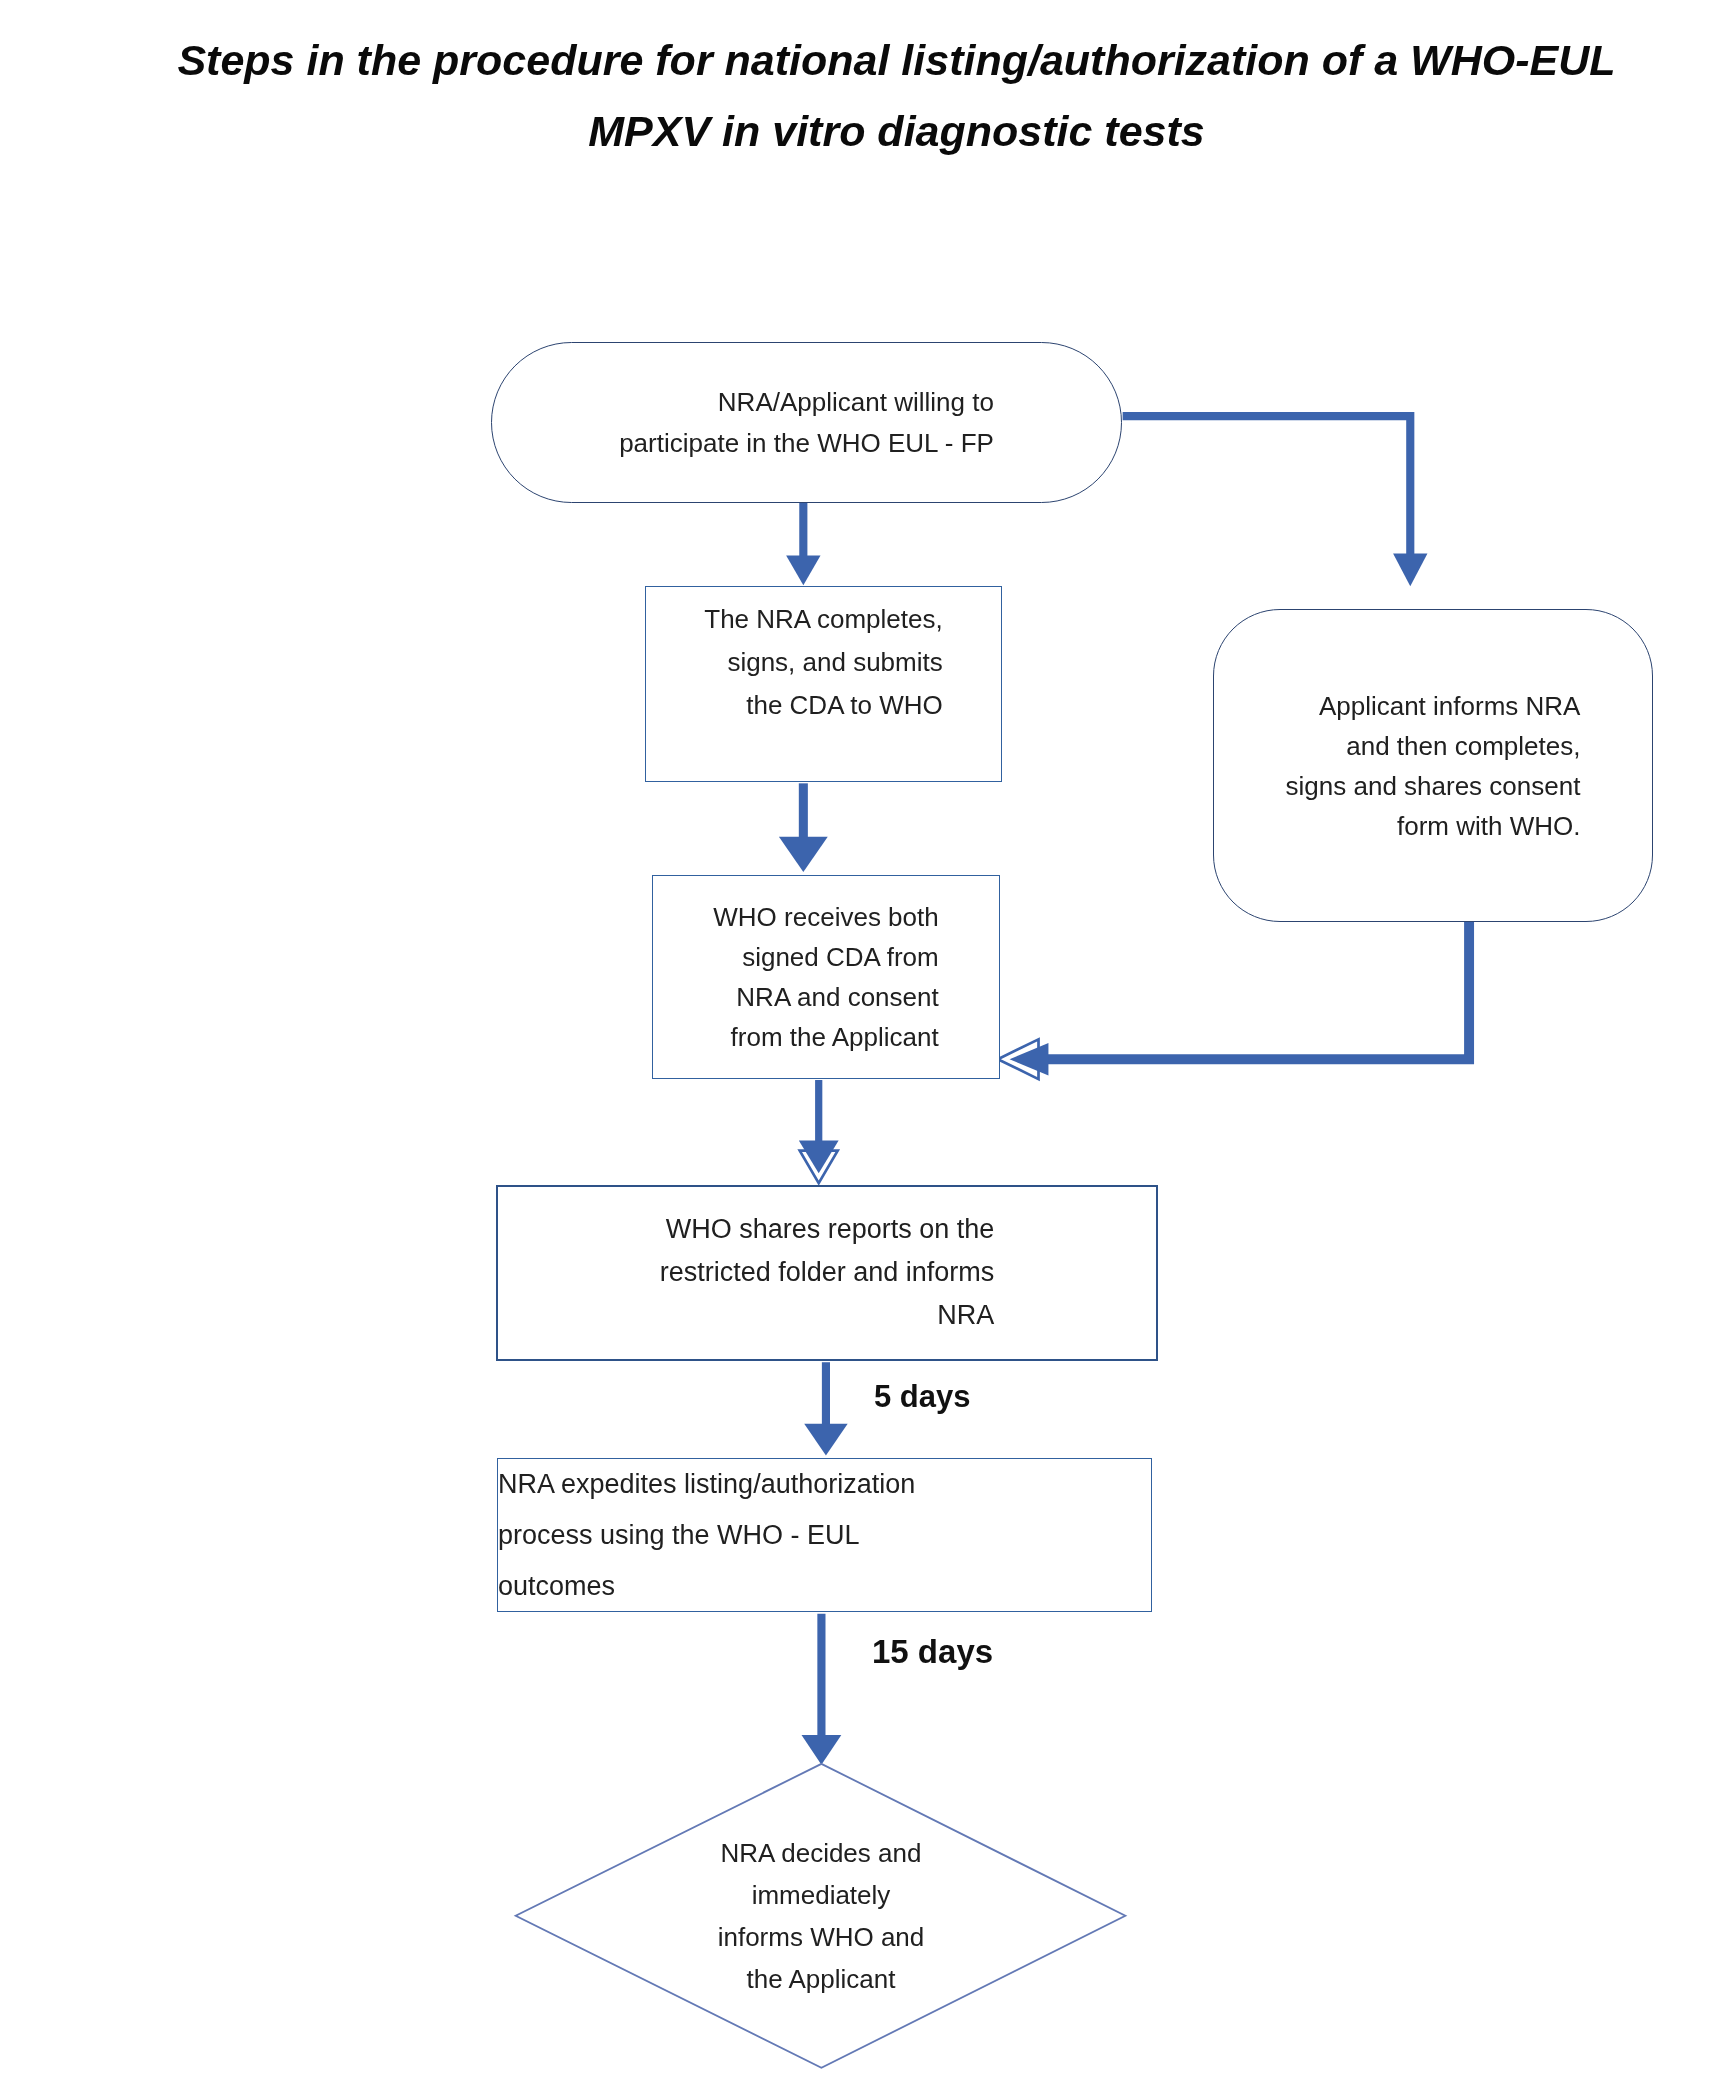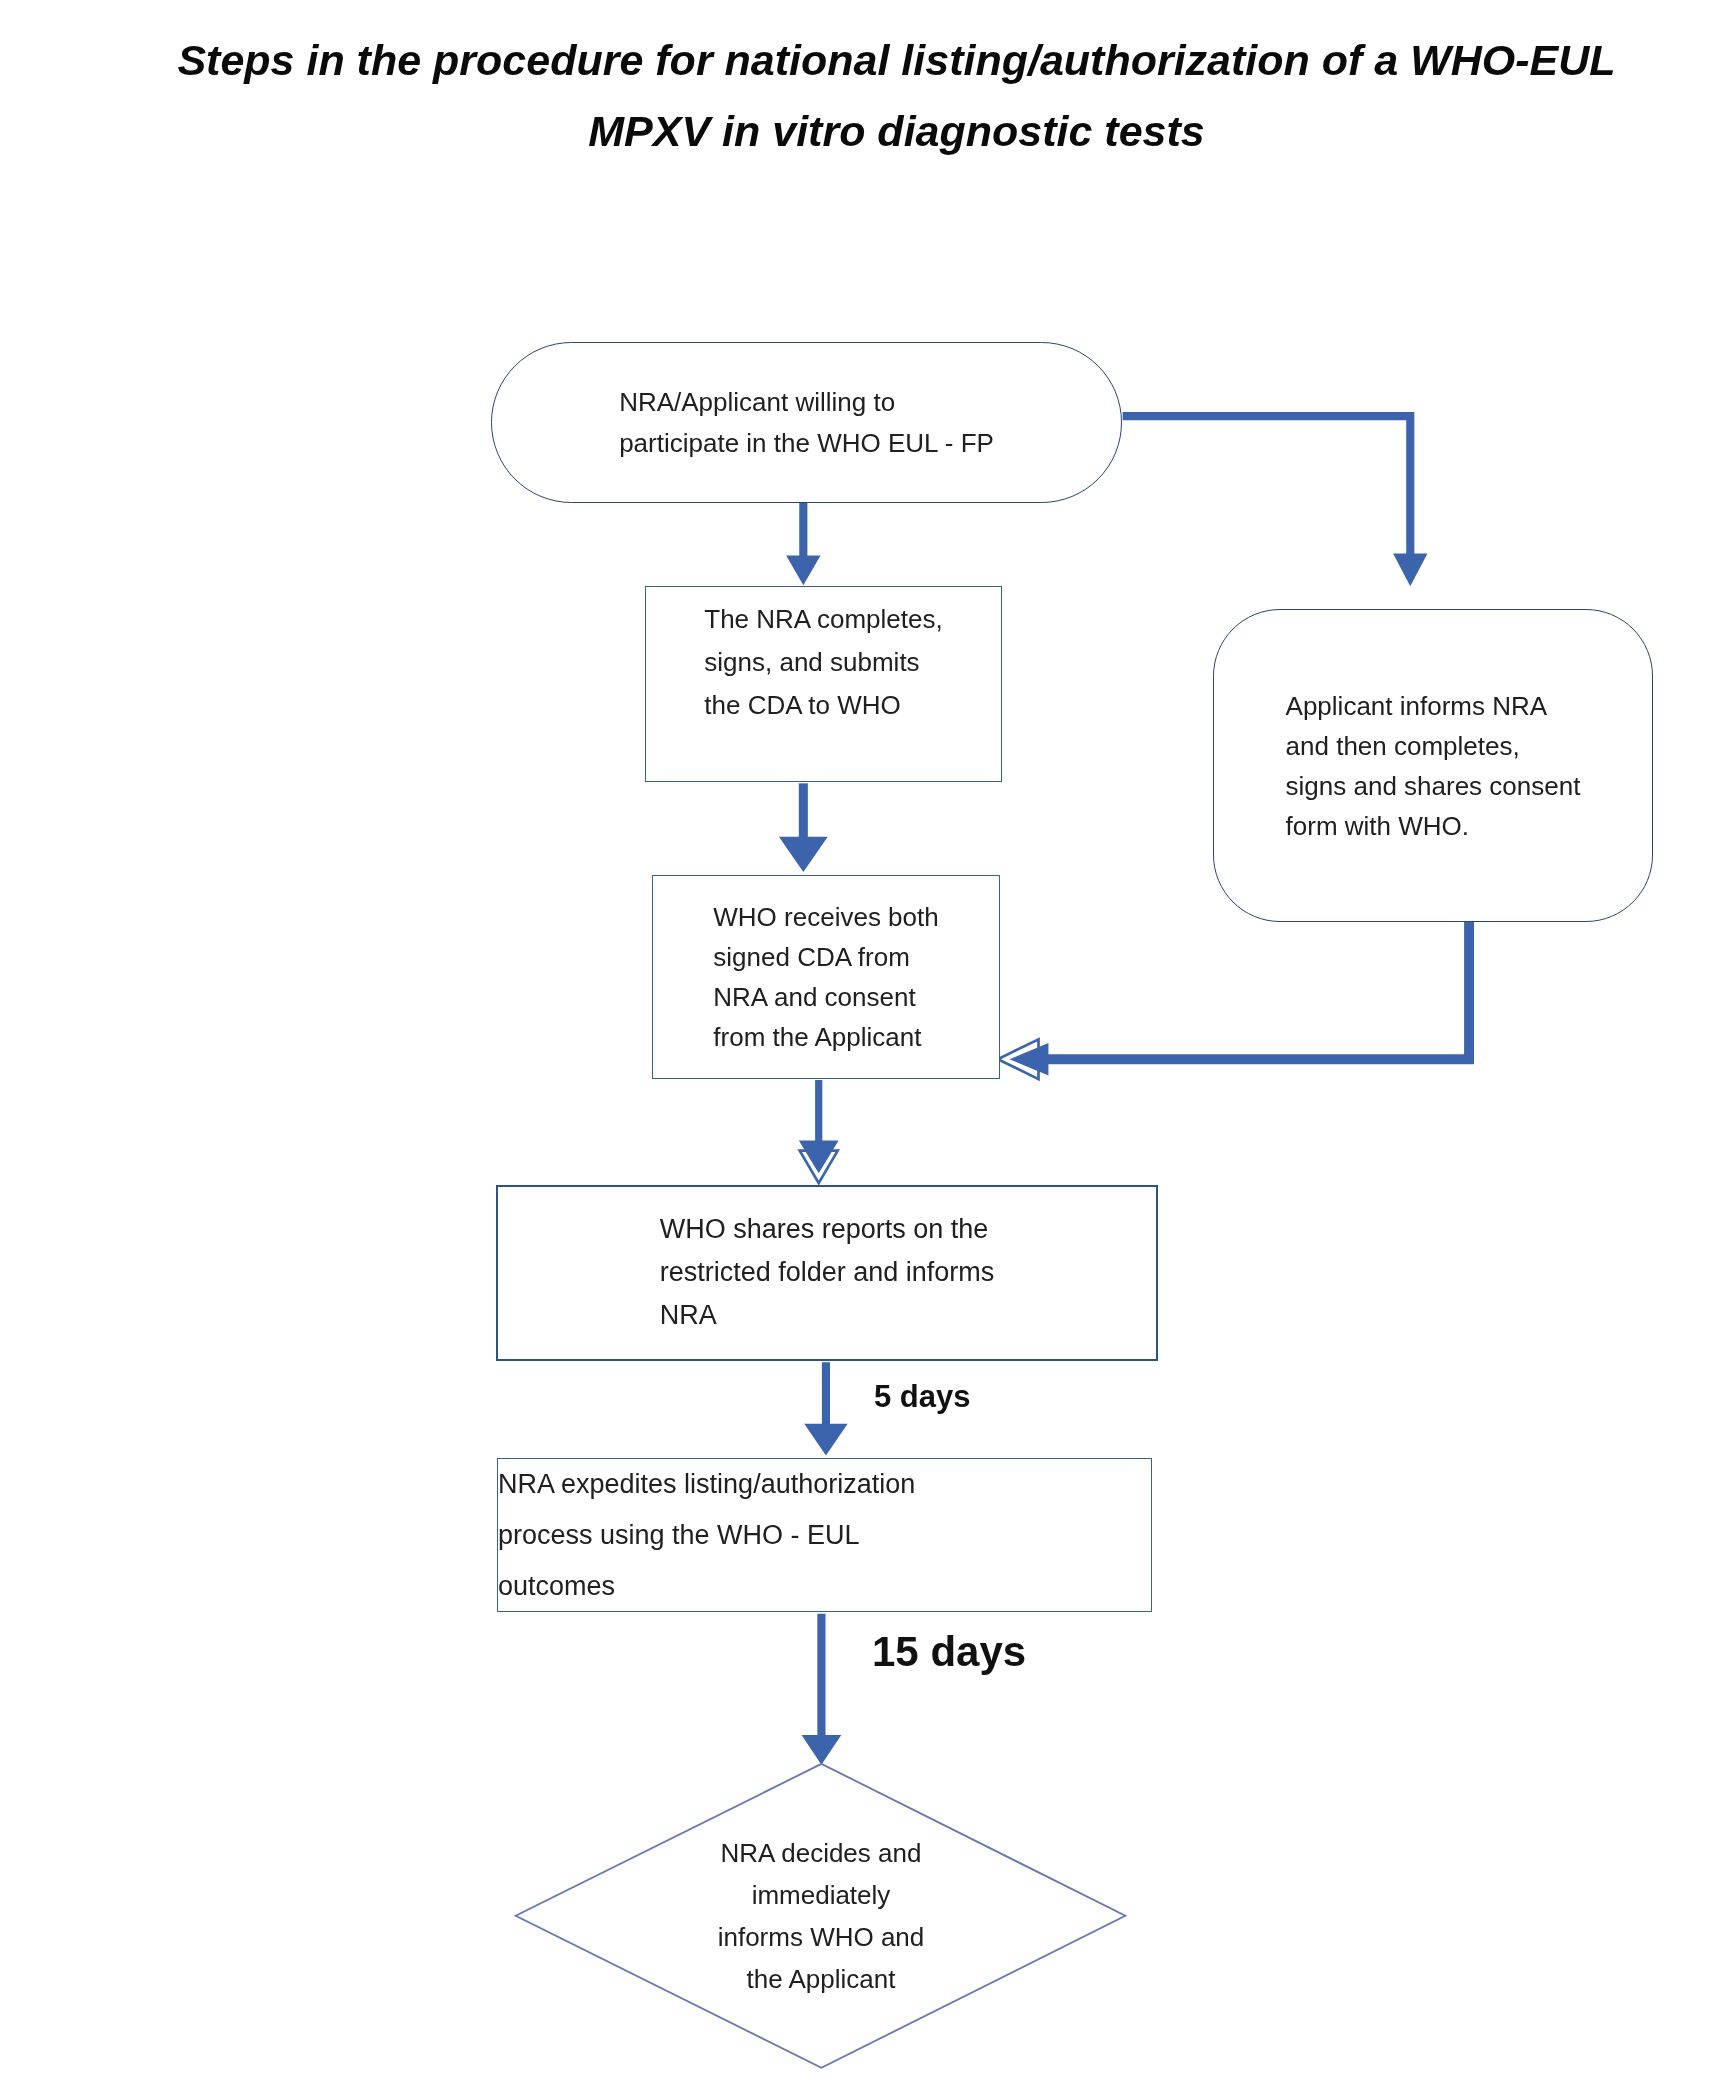--- a/index.html
+++ b/index.html
@@ -11,21 +11,21 @@
     --text:#202020;
     --label:#111111;
   }
   html,body{margin:0;padding:0;background:#ffffff;}
   body{font-family:"Liberation Sans", sans-serif;}
   #canvas{position:relative;width:1737px;height:2094px;background:#ffffff;overflow:hidden;margin-left:28px;}
   #connectors{position:absolute;left:0;top:0;z-index:1;}
   .shape{
     position:absolute;z-index:2;box-sizing:border-box;background:#ffffff;
     display:flex;align-items:center;justify-content:center;
-    color:var(--text);text-align:left;font-size:26px;line-height:41px;
+    color:var(--text);text-align:right;font-size:26px;line-height:41px;
     white-space:pre-line;
   }
   .title{
     position:absolute;z-index:2;left:0;top:25px;width:1737px;
     text-align:center;font-size:43px;line-height:71px;
     font-weight:bold;font-style:italic;color:#0a0a0a;white-space:pre-line;
   }
   .terminator{border:1.8px solid var(--term-border);border-radius:83px;}
   .rounded-big{border:1.8px solid var(--term-border);border-radius:67px;}
   .process{border:1.8px solid var(--rect-border);}
@@ -127,16 +127,16 @@
   </div>
 
   <div class="decision-text" style="left:612px;top:1807px;width:362px;height:217px;">
     <span>NRA decides and
 immediately
 informs WHO and
 the Applicant</span>
   </div>
 
   <div class="day-label" style="left:846px;top:1379px;">5 days</div>
-  <div class="day-label" style="left:844px;top:1634px;font-size:42px;">15 days</div>
+  <div class="day-label" style="left:844px;top:1634px;font-size:33px;">15 days</div>
 
 </div>
 
 
 </body></html>

